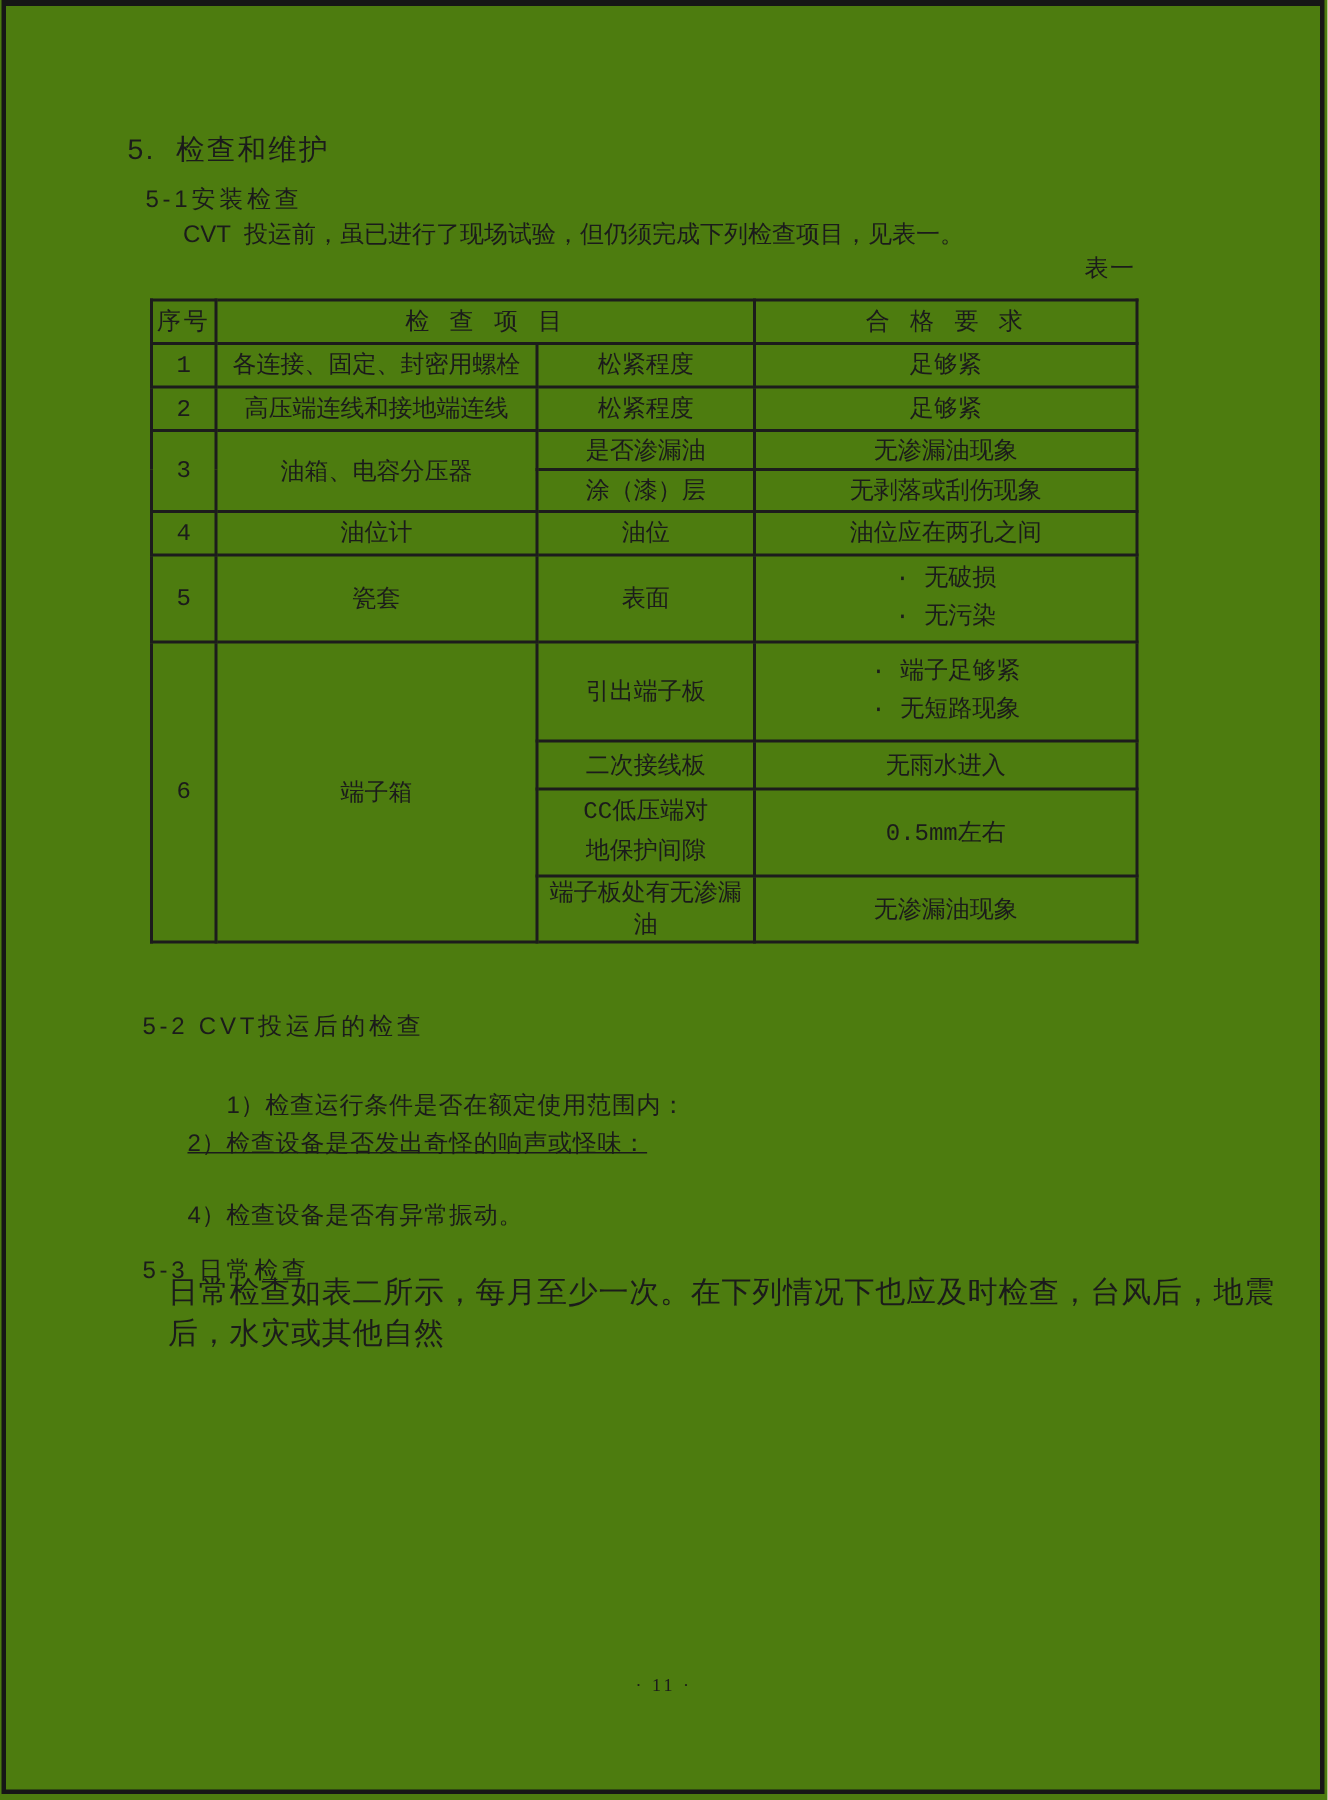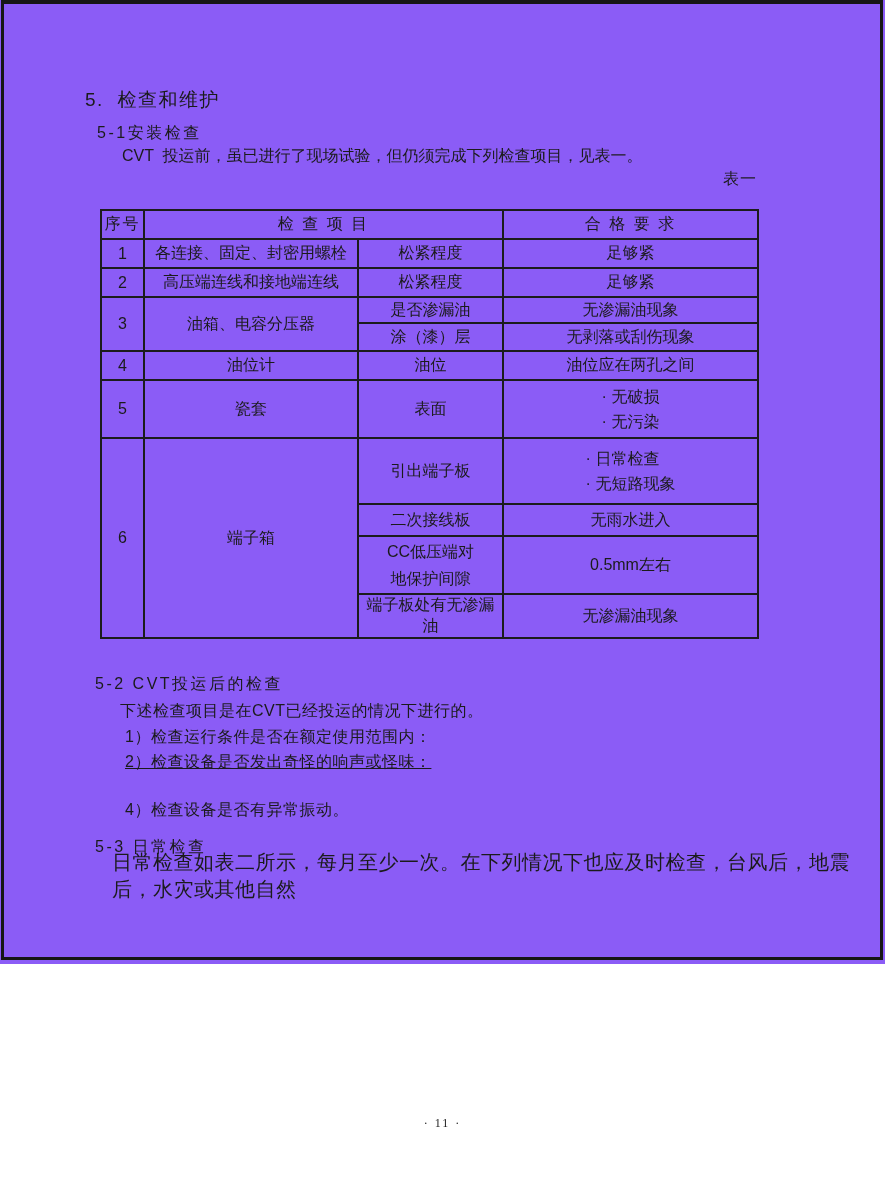--- a/index.html
+++ b/index.html
@@ -5,22 +5,22 @@
   * { margin: 0; padding: 0; box-sizing: border-box; }
   html, body {
     width: 885px; height: 1200px;
     background: #ffffff;
     font-family: "Liberation Sans", "DejaVu Sans", sans-serif;
     color: #1b1b1b;
     overflow: hidden;
   }
   .page {
     position: relative;
-    width: 885px; height: 964px;
-    background: #8b5cf6;
+    width: 885px; height: 1200px;
+    background: #4d7c0f;
   }
   .scan-frame {
     position: absolute;
     left: 1px; top: 0; right: 2px; bottom: 4px;
     border: 3px solid #161616;
     border-top-width: 4px;
     pointer-events: none;
   }
   .abs { position: absolute; }
   .pre { white-space: pre-wrap; }
@@ -39,24 +39,25 @@
   .s51-intro { left: 122px; top: 146px; font-size: 16px; }
 
   .table-caption {
     left: 600px; top: 169px; width: 157px;
     font-size: 16px; text-align: right;
     letter-spacing: 1px;
   }
 
   table.t1 {
     position: absolute;
-    left: 100px; top: 209px;
+    left: 100px; top: 199px;
     width: 657px;
     border-collapse: collapse;
     table-layout: fixed;
+    font-family: Liberation Mono, monospace;
   }
   table.t1 td {
     border: 2px solid #1c1c1c;
     text-align: center;
     vertical-align: middle;
     font-size: 16px;
     padding: 0 2px;
   }
   td.hdr { letter-spacing: 2px; }
   .col-no  { width: 43px; }
@@ -70,21 +71,21 @@
   tr.h-58 { height: 58px; }
   tr.h-66 { height: 66px; }
   .cell-lines { display: inline-block; text-align: left; line-height: 25px; }
   .cell-lines-c { display: inline-block; text-align: center; line-height: 27px; }
 
   .note { left: 120px; top: 647px; font-size: 16px; }
 
   .s52-heading { left: 95px; top: 674px; }
   .s52-intro { left: 120px; top: 701px; font-size: 16px; letter-spacing: 0.5px; }
   .list-item { left: 125px; font-size: 16px; letter-spacing: 0.5px; }
-  .li-0 { top: 727px; }
+  .li-0 { top: 727px; margin-left: 26px; }
   .li-1 { top: 752px; text-decoration: underline; }
   .li-2 { top: 776px; }
   .li-3 { top: 800px; }
 
   .s53-heading { left: 95px; top: 821px; margin-top: 16px; }
   .s53-para {
     left: 62px; top: 849px; width: 790px;
     font-size: 20px; line-height: 27px;
     letter-spacing: 0.5px;
   }
@@ -162,21 +163,21 @@
           <div>· 无污染</div>
         </span>
       </td>
     </tr>
     <tr class="h-66">
       <td rowspan="4">6</td>
       <td rowspan="4">端子箱</td>
       <td>引出端子板</td>
       <td>
         <span class="cell-lines">
-          <div>· 日常检查</div>
+          <div>· 端子足够紧</div>
           <div>· 无短路现象</div>
         </span>
       </td>
     </tr>
     <tr class="h-32">
       <td>二次接线板</td>
       <td>无雨水进入</td>
     </tr>
     <tr class="h-58">
       <td>
@@ -189,21 +190,20 @@
     </tr>
     <tr class="h-29">
       <td>端子板处有无渗漏油</td>
       <td>无渗漏油现象</td>
     </tr>
   </tbody>
     </table>
 
 
   <div class="abs sec-heading s52-heading">5-2 CVT投运后的检查</div>
-  <div class="abs s52-intro">下述检查项目是在CVT已经投运的情况下进行的。</div>
   <div class="abs list-item li-0">1）检查运行条件是否在额定使用范围内：</div>
   <div class="abs list-item li-1">2）检查设备是否发出奇怪的响声或怪味：</div>
   <div class="abs list-item li-3">4）检查设备是否有异常振动。</div>
 
   <div class="abs sec-heading s53-heading">5-3 日常检查</div>
   <div class="abs s53-para">
     <div class="indent">日常检查如表二所示，每月至少一次。在下列情况下也应及时检查，台风后，地震后，水灾或其他自然</div>
   </div>
 
   <div class="abs page-footer">· 11 ·</div>

